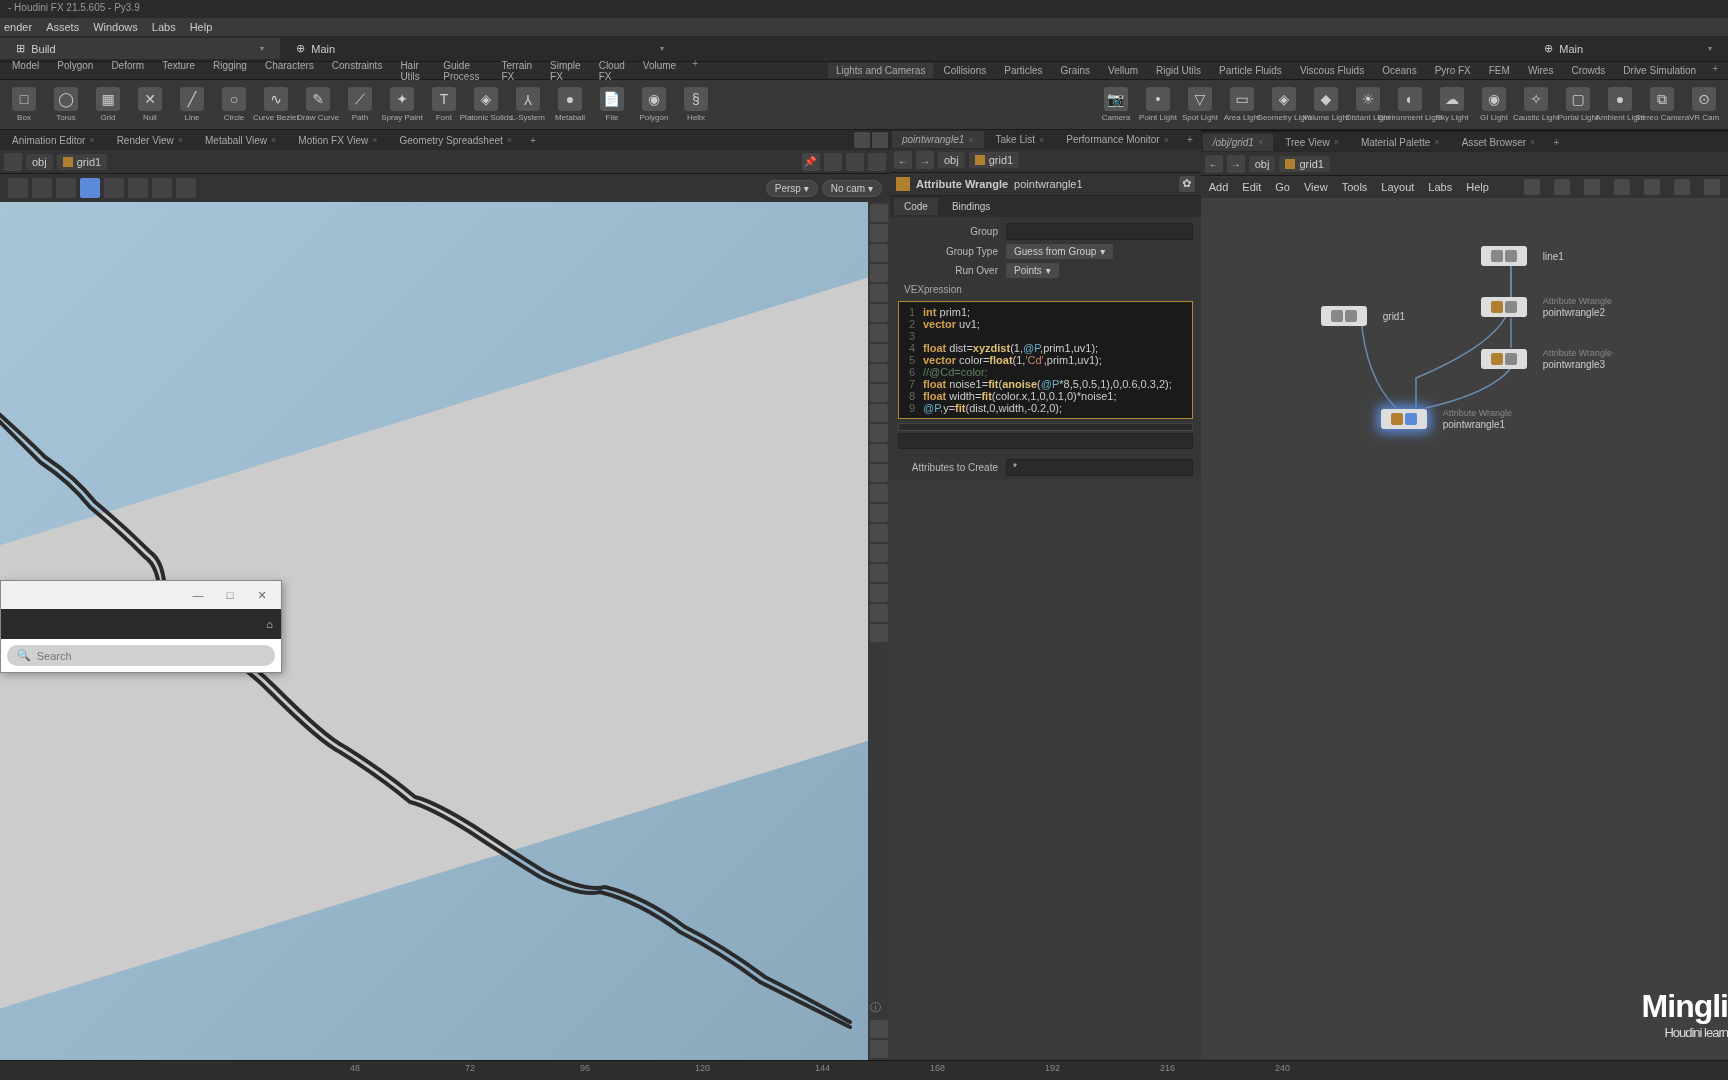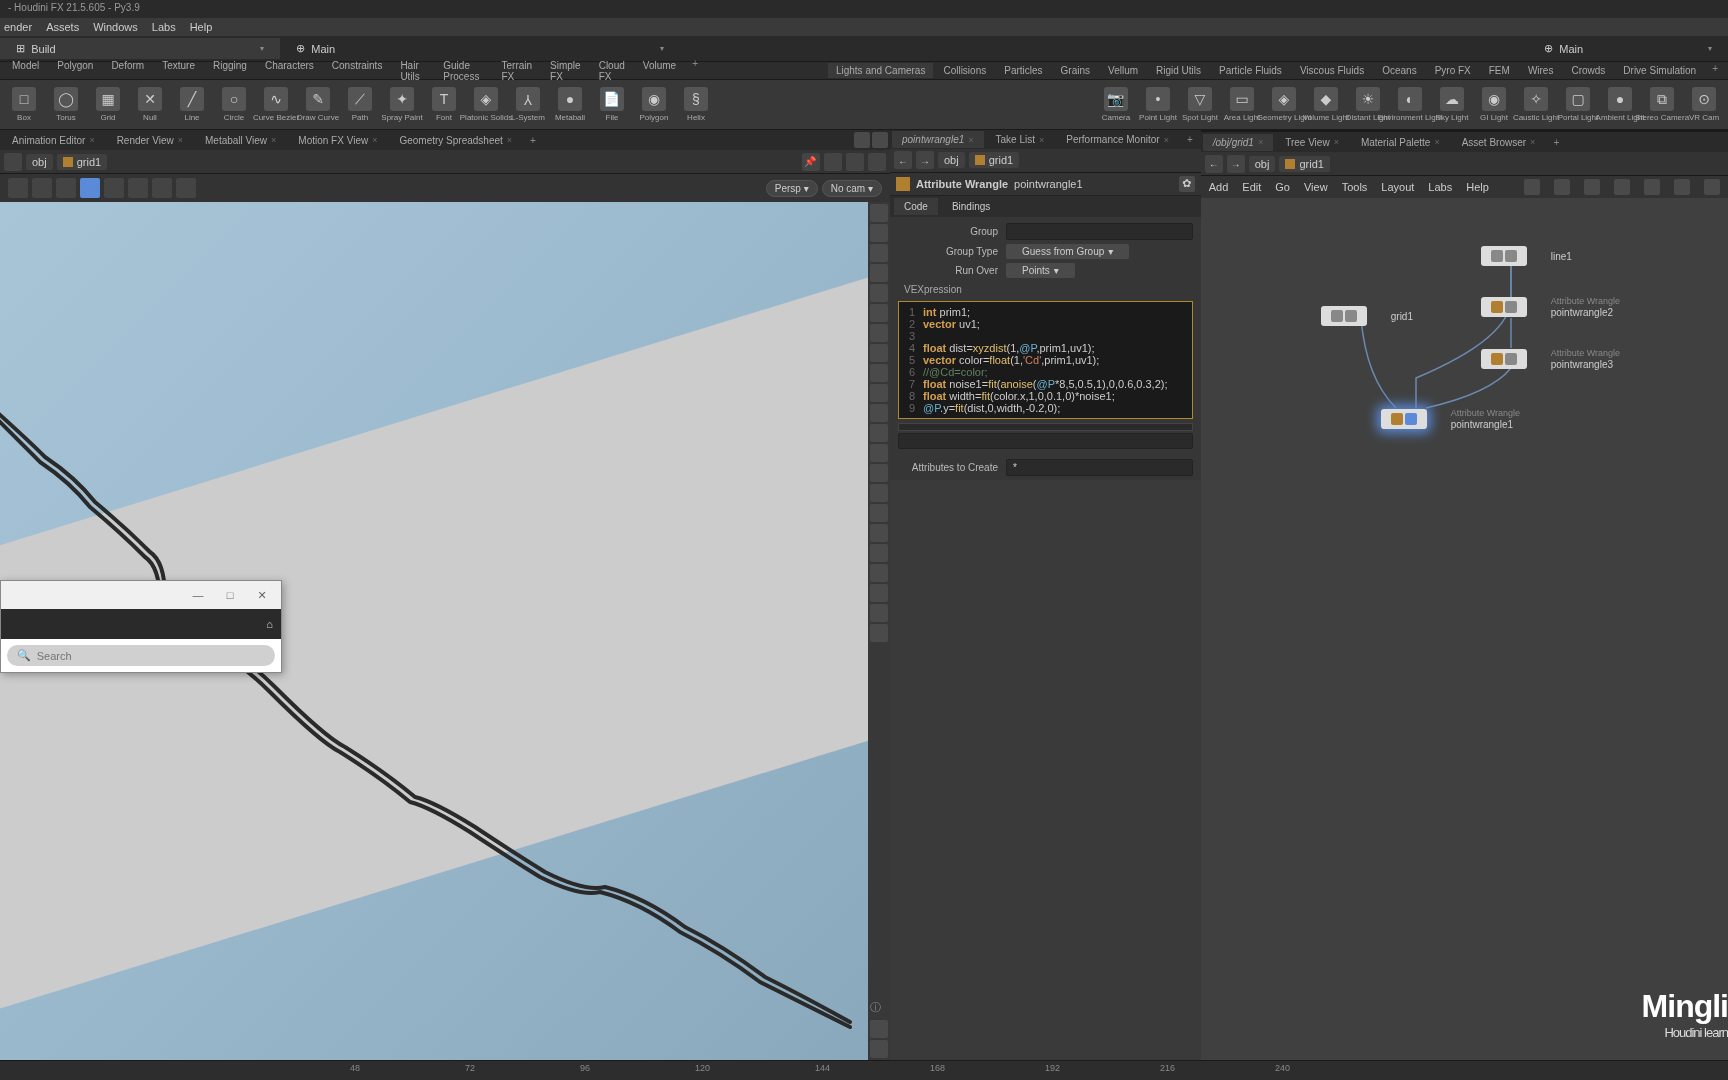--- a/index.html
+++ b/index.html
@@ -67,43 +67,43 @@
 
 
 .param-header { height: 24px; background: #333; display: flex; align-items: center; padding: 0 6px; gap: 6px; border-bottom: 1px solid #222; }
 .param-tabs { height: 22px; background: #2d2d2d; display: flex; align-items: center; padding: 0 4px; gap: 4px; font-size: 10px; }
 .param-tab { padding: 3px 10px; cursor: pointer; }
 .param-tab.active { background: #3a3a3a; }
 .param-body { padding: 6px 8px; background: #363636; }
 .param-row { display: flex; align-items: center; margin-bottom: 4px; gap: 8px; }
 .param-label { width: 100px; text-align: right; color: #bbb; font-size: 10px; }
 .param-value { flex: 1; background: #2a2a2a; border: 1px solid #222; padding: 2px 6px; color: #ccc; font-size: 10px; border-radius: 2px; }
-.param-dropdown { display: flex; align-items: flex-start; gap: 4px; background: #4a4a4a; padding: 2px 16px; border-radius: 2px; font-size: 10px; }
+.param-dropdown { display: flex; align-items: flex-start; gap: 4px; background: #4a4a4a; padding: 2px 8px; border-radius: 2px; font-size: 10px; }
 
 
 .code-section { background: #1a1a1a; border: 1px solid #b08830; margin: 4px 0; }
 .code-label { padding: 2px 6px; color: #aaa; font-size: 10px; }
 .code-editor { font-family: 'Consolas', monospace; font-size: 11px; padding: 4px; }
 .code-line { display: flex; }
 .line-num { width: 20px; text-align: right; color: #666; padding-right: 8px; user-select: none; }
 .code-text { white-space: pre; }
 .tk-keyword { color: #d4a050; font-weight: bold; }
-.tk-func { color: #e0c070; }
+.tk-func { color: #e0c070; font-weight: bold; }
 .tk-var { color: #6ab0d0; }
 .tk-str { color: #d08060; }
 .tk-comment { color: #608060; }
 
 .attr-row { display: flex; align-items: center; padding: 4px 8px; gap: 8px; background: #363636; }
 .attr-row .param-label { width: 100px; }
 
 
 .network-tabs { height: 20px; background: #2a2a2a; display: flex; align-items: center; padding: 0 2px; gap: 2px; font-size: 10px; }
 .network-menu { height: 22px; background: #333; display: flex; align-items: center; padding: 0 8px; gap: 14px; font-size: 11px; }
 .network-view { flex: 1; background: #404040; position: relative; overflow: hidden; }
-.node { position: absolute; display: flex; align-items: center; gap: 24px; }
+.node { position: absolute; display: flex; align-items: center; gap: 16px; }
 .node-body { width: 46px; height: 20px; background: #ddd; border-radius: 3px; display: flex; align-items: center; justify-content: center; gap: 2px; }
 .node-body.glow { box-shadow: 0 0 12px 4px #5a8ad8; }
 .node-icon { width: 12px; height: 12px; border-radius: 2px; }
 .node-label { font-size: 10px; color: #ccc; }
 .node-type { font-size: 9px; color: #888; }
 .wire { position: absolute; pointer-events: none; }
 .wire path { stroke: #6a8ab0; stroke-width: 1.5; fill: none; }
 
 
 .timeline { height: 50px; background: #2d2d2d; border-top: 1px solid #1a1a1a; position: relative; }

